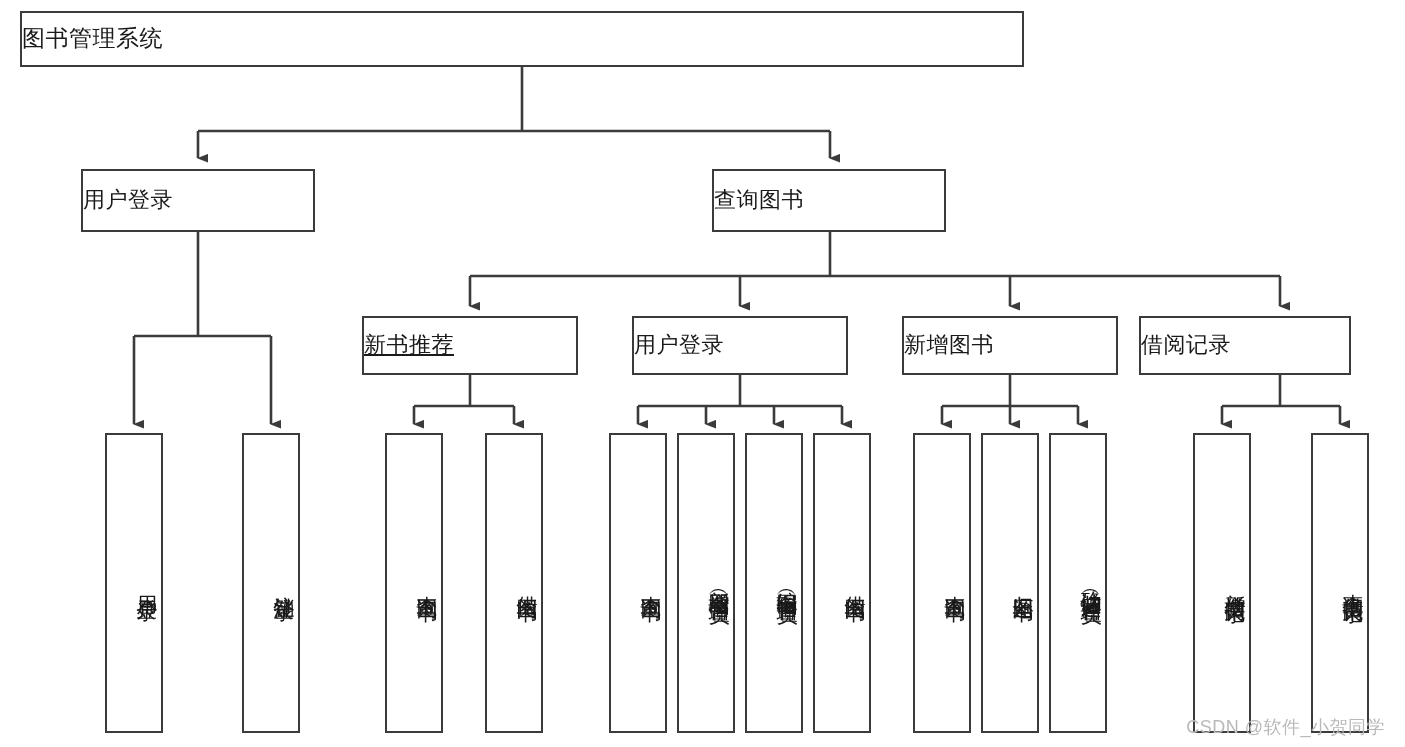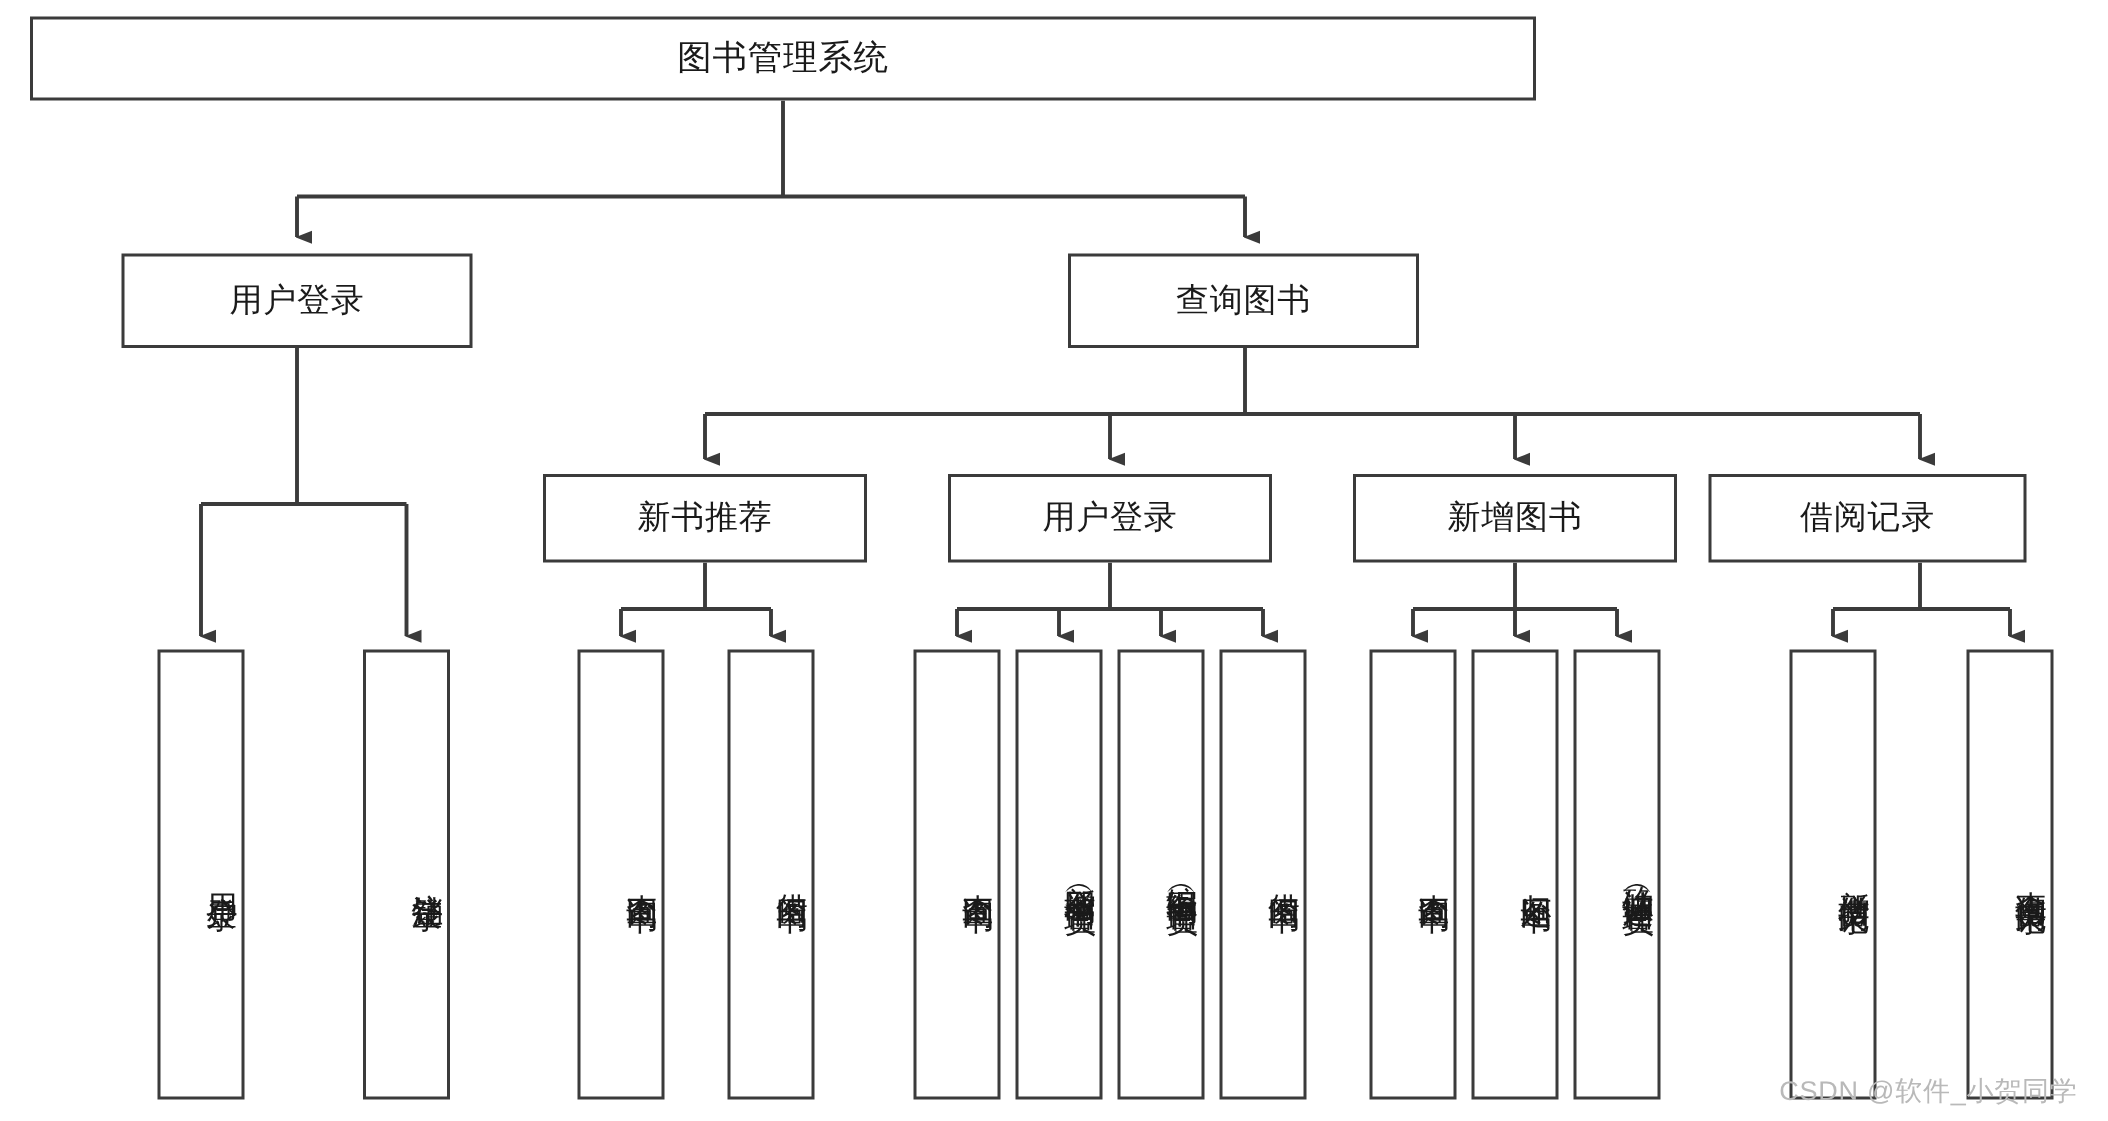--- a/index.html
+++ b/index.html
@@ -26,21 +26,20 @@
     height: 747px;
     pointer-events: none;
   }
   .node {
     position: absolute;
     box-sizing: border-box;
     background: #ffffff;
     border: 2px solid #3b3b3b;
     display: flex;
     align-items: center;
-    justify-content: center;
     text-align: center;
     color: #1a1a1a;
     z-index: 2;
   }
   .node-h {
     font-size: 22px;
     line-height: 1.2;
     letter-spacing: 0.5px;
   }
   .node-root {
@@ -130,21 +129,21 @@
     <span>图书管理系统</span>
   </div>
 
   <div class="node node-h" style="left:81px; top:169px; width:234px; height:63px;">
     <span>用户登录</span>
   </div>
   <div class="node node-h" style="left:712px; top:169px; width:234px; height:63px;">
     <span>查询图书</span>
   </div>
 
-  <div class="node node-h" style="left:362px; top:316px; width:216px; height:59px;">
+  <div class="node node-h" style="left:362px; top:316px; width:216px; height:59px;text-decoration:underline;">
     <span>新书推荐</span>
   </div>
   <div class="node node-h" style="left:632px; top:316px; width:216px; height:59px;">
     <span>用户登录</span>
   </div>
   <div class="node node-h" style="left:902px; top:316px; width:216px; height:59px;">
     <span>新增图书</span>
   </div>
   <div class="node node-h" style="left:1139px; top:316px; width:212px; height:59px;">
     <span>借阅记录</span>

